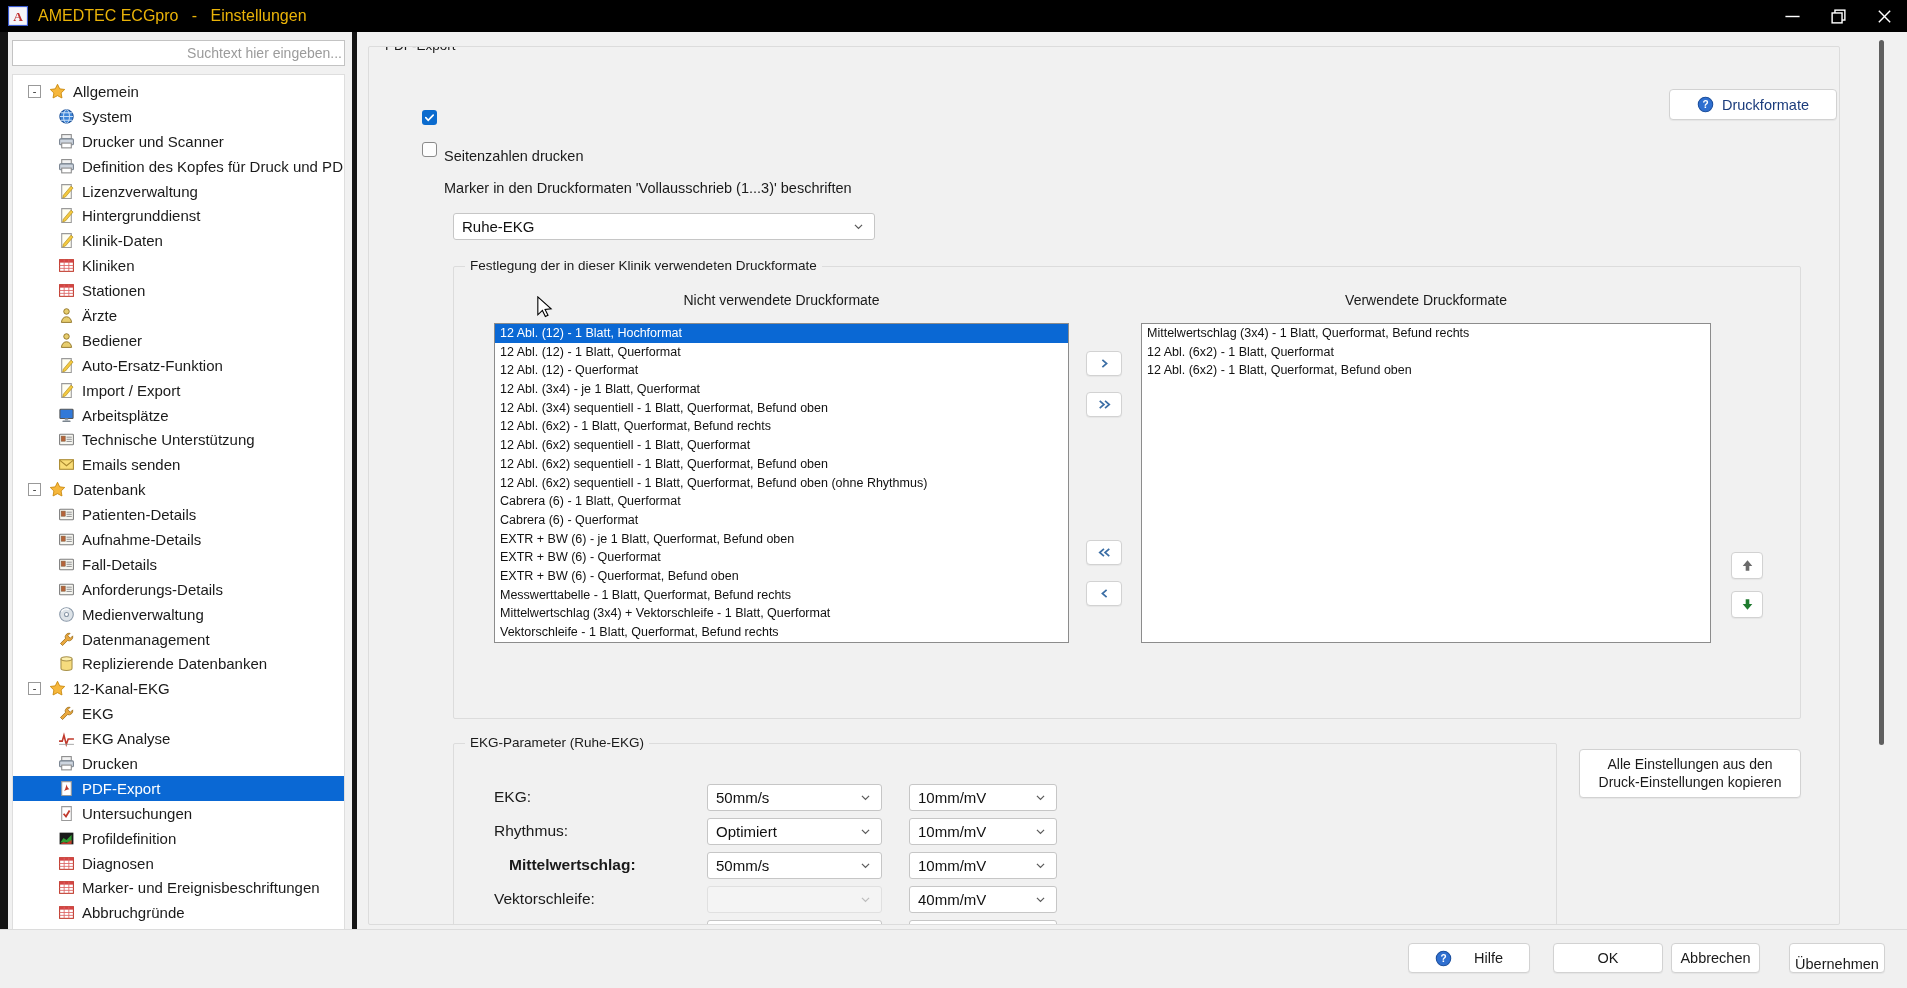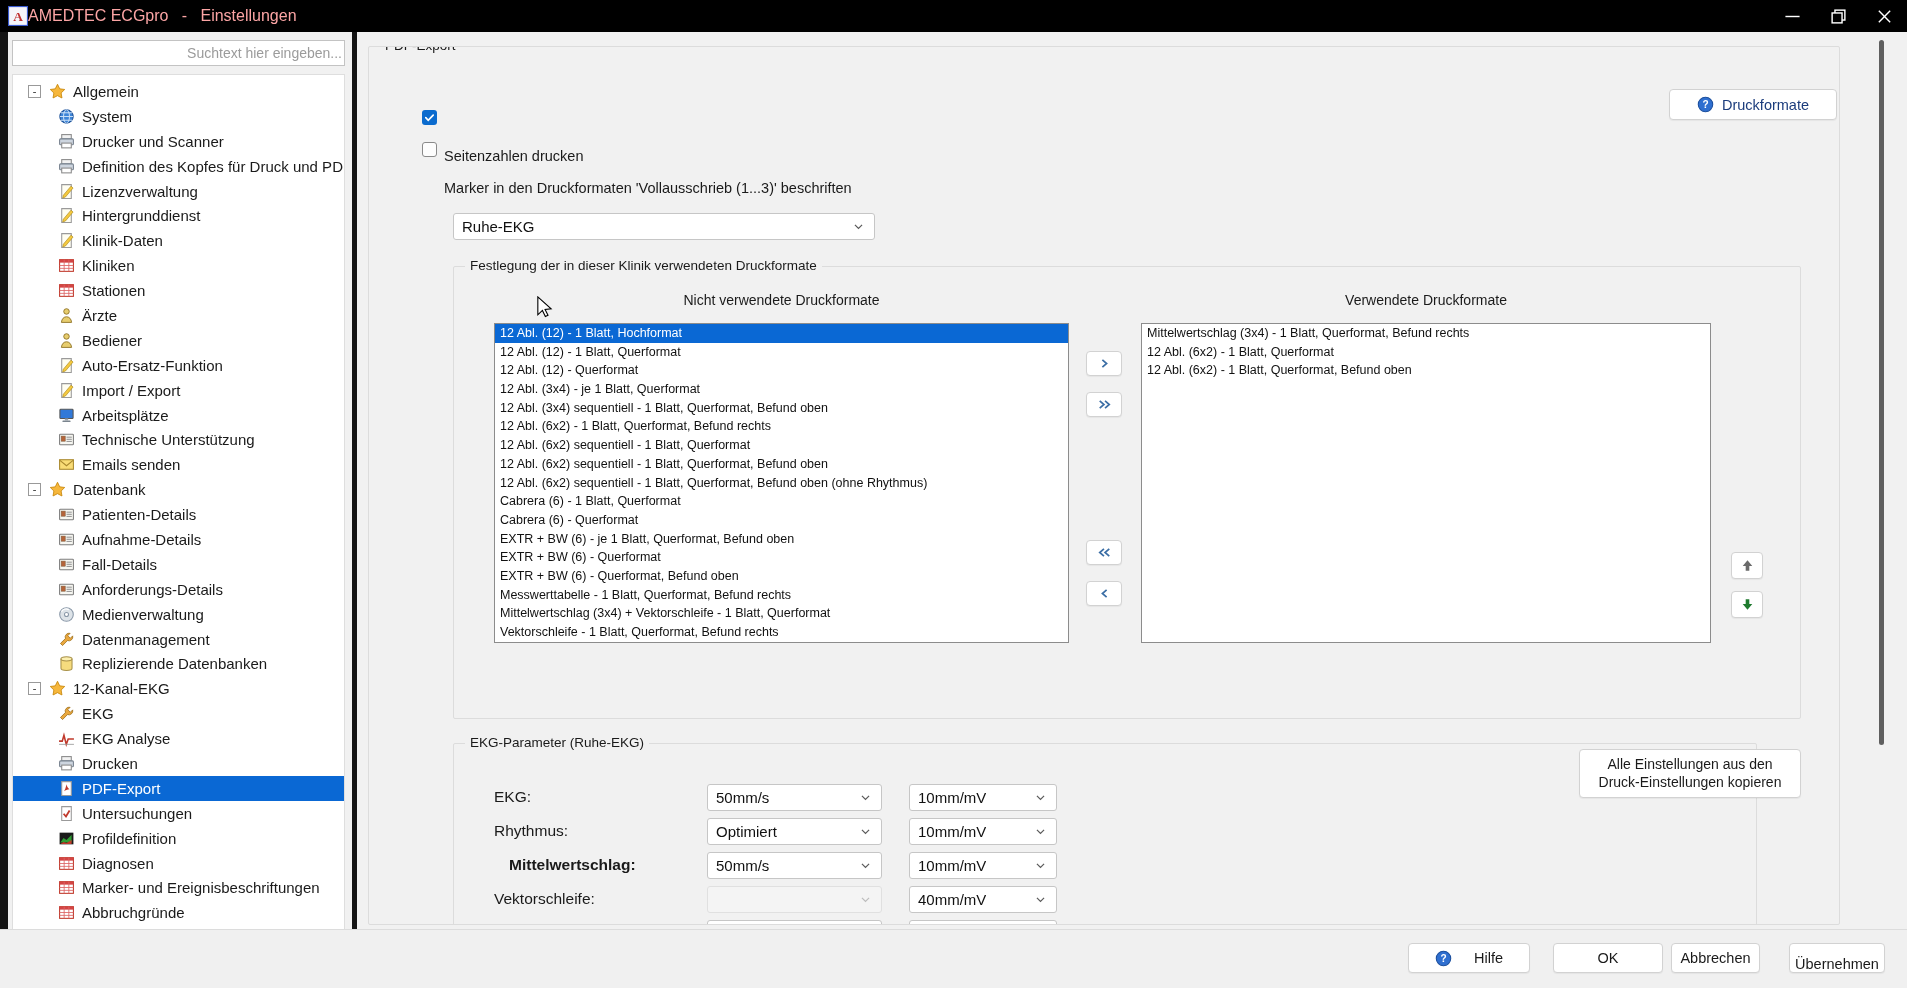--- a/index.html
+++ b/index.html
@@ -1,20 +1,20 @@
 <!DOCTYPE html>
 <html><head>
 <meta charset="utf-8">
 <style>
   html,body{margin:0;padding:0;background:#555;font-family:"Liberation Sans",sans-serif;}
   #screen{position:relative;width:1907px;height:988px;background:#f1f1f1;overflow:hidden;outline:1px solid #666;}
   
   #titlebar{position:absolute;left:0;top:0;width:1907px;height:32px;background:#000;display:flex;align-items:center;}
   #appicon{width:20px;height:20px;margin-left:8px;}
-  #titletext{color:#fca5a5;font-size:16px;white-space:pre;}
+  #titletext{color:#eab308;font-size:16px;margin-left:10px;white-space:pre;}
   #winbtns{position:absolute;right:0;top:0;height:32px;display:flex;}
   .win-btn{width:46px;height:32px;display:flex;align-items:center;justify-content:center;}
   .win-btn svg{width:13px;height:13px;}
   
   .black-strip{position:absolute;background:#141414;}
   
   #search{position:absolute;left:12px;top:40px;width:333px;height:26px;box-sizing:border-box;border:1px solid #c3c3c3;background:#fff;font-family:"Liberation Sans",sans-serif;font-size:14px;color:#444;text-align:right;}
   #search::placeholder{color:#9b9b9b;}
   #tree{position:absolute;left:12px;top:74px;width:333px;height:903px;background:#fff;border:1px solid #dedede;box-sizing:border-box;overflow:hidden;padding-top:4px;}
   .tree-row{height:24.9px;display:flex;align-items:center;font-size:15px;color:#1a1a1a;white-space:nowrap;}
@@ -569,21 +569,21 @@
         </span>
       </div>
     <div class="btn" style="left:1362px;top:544px;width:32px;height:27px;">
         <span class="ic">
           <svg viewBox="0 0 16 16">
             <path d="M8 13L3.5 7.5h2.8V3h3.4v4.5h2.8z" fill="#1e7a2e"></path>
           </svg>
         </span>
       </div>
 
-    <div class="group-box" id="ekg-group" style="left:84px;top:696px;width:1304px;height:196px;">
+    <div class="group-box" id="ekg-group" style="left:84px;top:696px;width:1104px;height:196px;">
       <span class="group-label">EKG-Parameter (Ruhe-EKG)</span>
     <span class="param-label" style="left: 40px; top: 44px;">EKG:</span>
         <div class="combo" style="left: 253px; top: 40px; width: 175px; height: 27px;">
           <span class="ctext">50mm/s</span>
           <span class="ic">
             <svg viewBox="0 0 16 16">
               <path d="M4.2 6.2L8 10l3.8-3.8" fill="none" stroke="#5a5a5a" stroke-width="1.3"></path>
             </svg>
           </span>
         </div>

